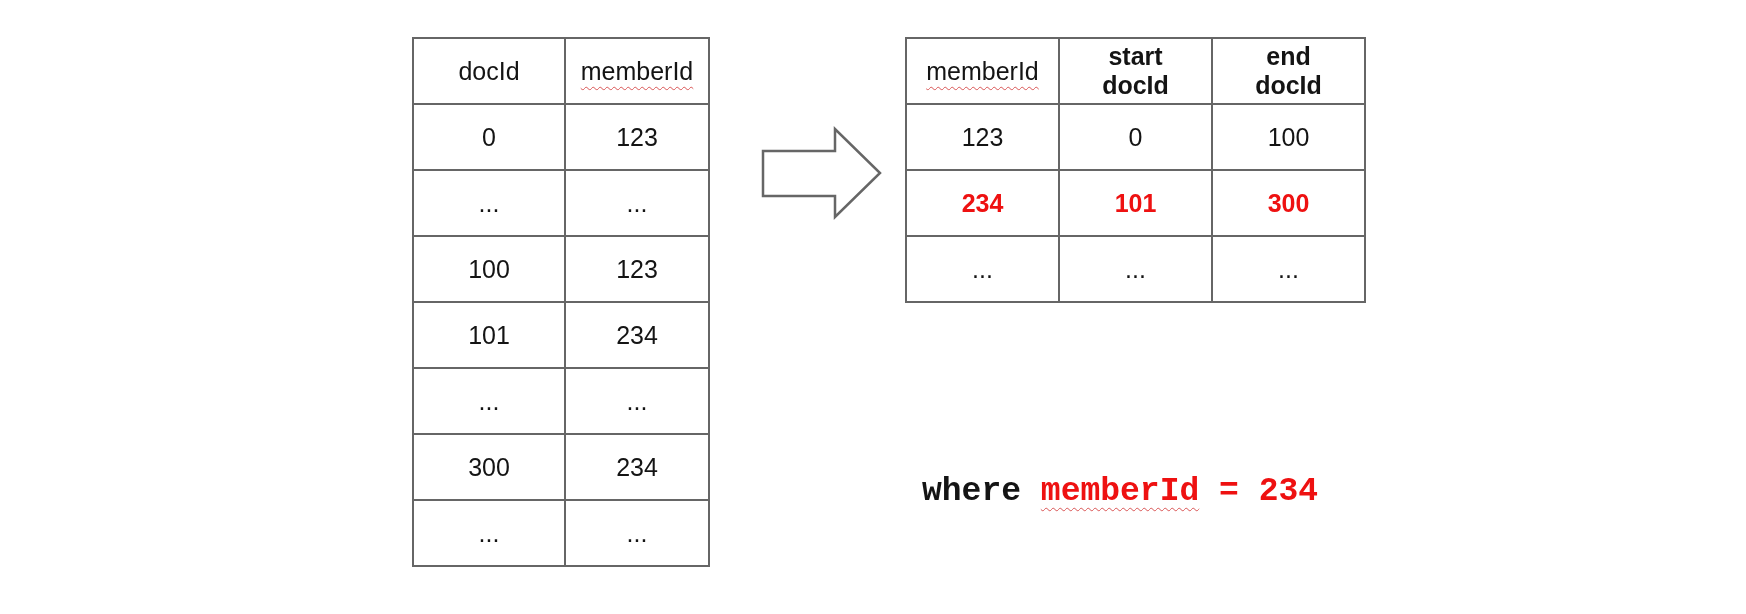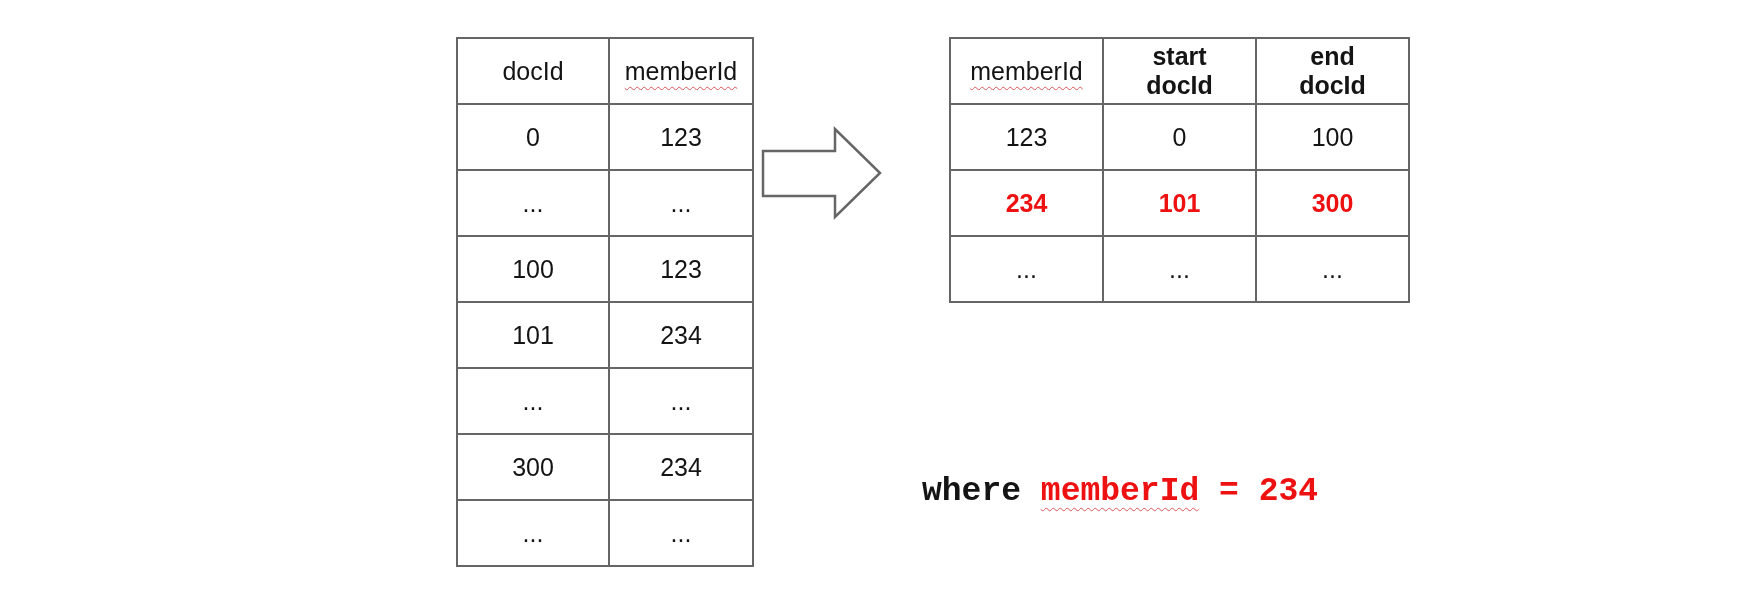--- a/index.html
+++ b/index.html
@@ -15,21 +15,20 @@
     background: #ffffff;
     overflow: hidden;
   }
   table.tbl {
     position: absolute;
     border-collapse: collapse;
     table-layout: fixed;
     font-size: 25px;
     color: #141414;
     text-align: center;
-    margin-left: 44px;
   }
   table.tbl th, table.tbl td {
     border: 2px solid #666666;
     font-weight: 400;
     padding: 0;
     vertical-align: middle;
     background: #ffffff;
   }
   .left-tbl { left: 412px; top: 37px; }
   .left-tbl th, .left-tbl td { height: 64px; }

